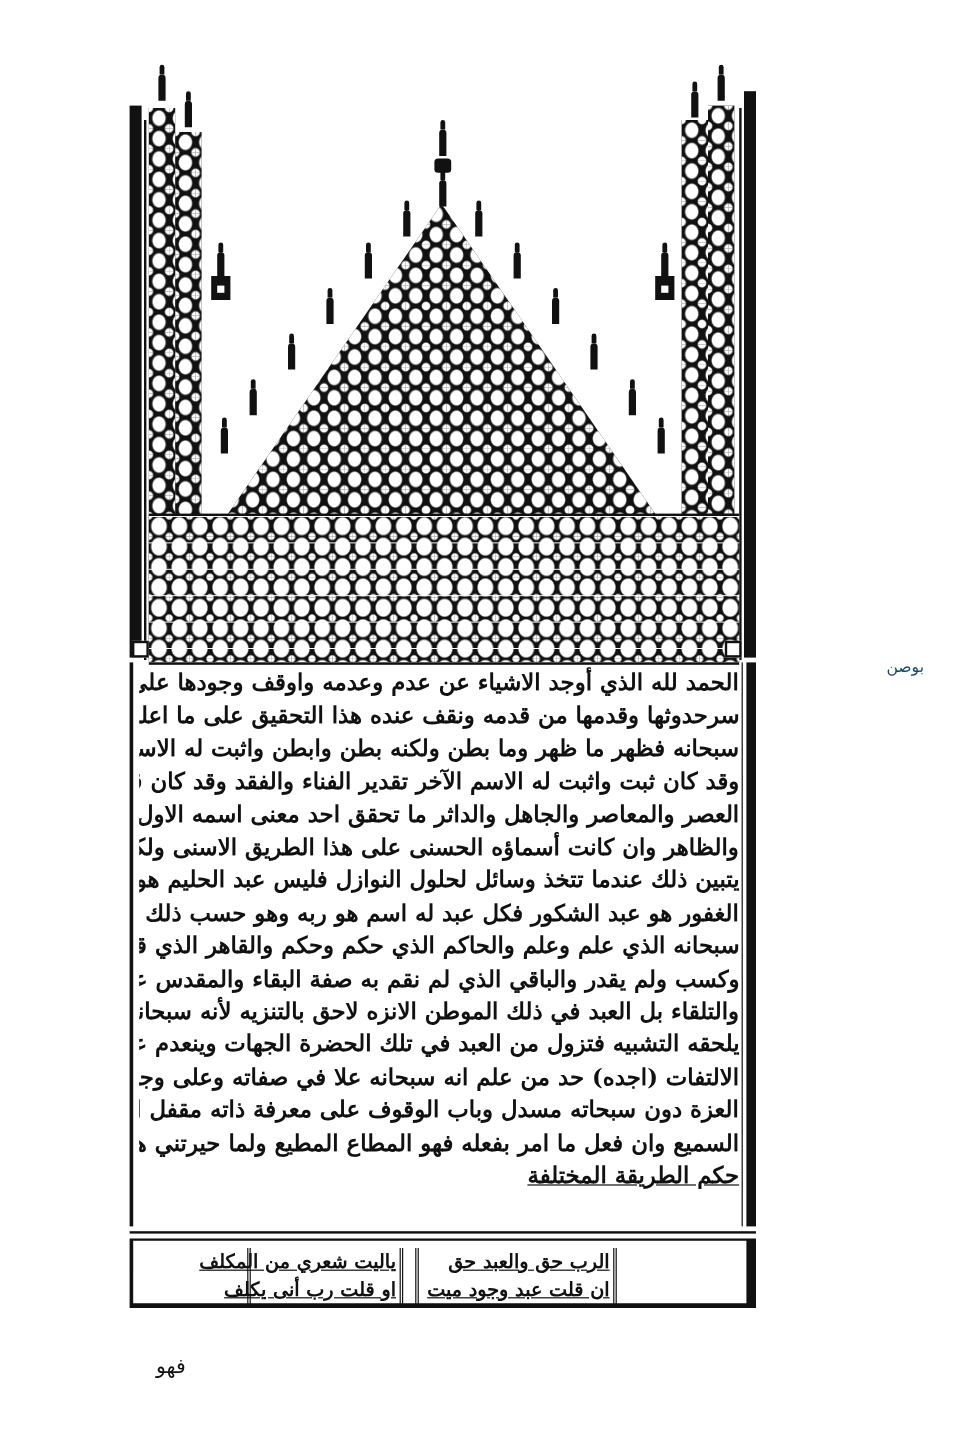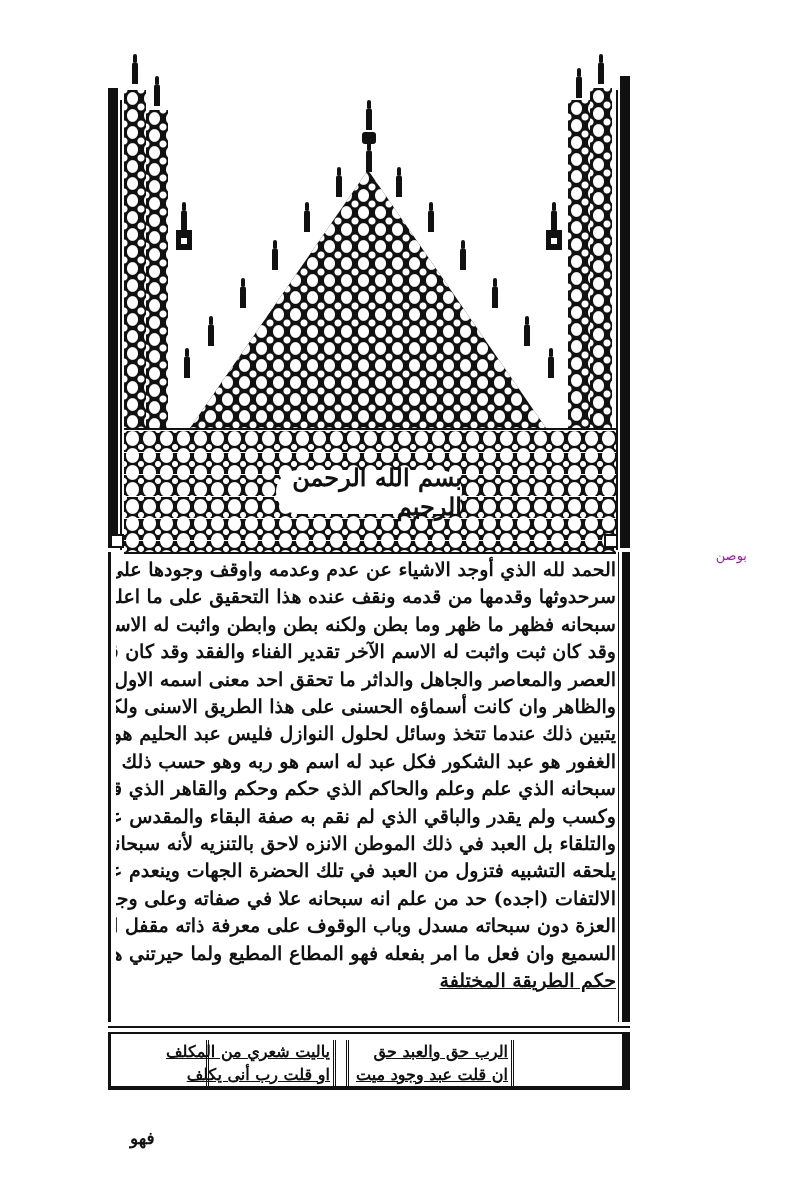--- a/index.html
+++ b/index.html
@@ -89,26 +89,26 @@
     border-left: 3px double #111; border-right: 3px double #111;
     direction: rtl; font-family: "DejaVu Serif", serif; font-weight: bold; font-size: 16px;
     line-height: 23px; padding: 0 3px; box-sizing: border-box; text-decoration: underline;
   }
   .hemistich span { display: block; white-space: nowrap; }
   .h-right { left: 346px; width: 168px; }
   .h-left  { left: 206px; width: 130px; }
 
   
   .margin-note {
-    position: absolute; left: 677px; top: 548px; width: 70px;
-    direction: rtl; font-family: "DejaVu Serif", serif; font-size: 13px; color: #a21caf;
+    position: absolute; left: 700px; top: 548px; width: 70px;
+    direction: rtl; font-family: "DejaVu Serif", serif; font-size: 13px; color: #0c4a6e;
   }
   .catchword {
     position: absolute; left: 130px; top: 1128px;
-    direction: rtl; font-family: "DejaVu Serif", serif; font-size: 17px; font-weight: bold;
+    direction: rtl; font-family: "DejaVu Serif", serif; font-size: 17px; font-weight: normal;
   }
 </style>
 </head>
 <body>
 
 <div class="ornament">
   <div class="tower tower-left-outer"></div>
   <div class="thin-rule-l"></div>
   <div class="tower tower-left-a pattern"></div>
   <div class="tower tower-left-b pattern"></div>
@@ -142,23 +142,20 @@
   <div class="finial" style="left:384px;top:246px;"></div>
   <div class="finial" style="left:100px;top:284px;"></div>
   <div class="finial" style="left:416px;top:284px;"></div>
   <div class="finial" style="left:76px;top:316px;"></div>
   <div class="finial" style="left:440px;top:316px;"></div>
 
   <div class="band pattern-rows pattern"></div>
   <div class="band-rule" style="top:388px;"></div>
   <div class="band-rule" style="top:512px;"></div>
 
-  <div class="cartouche">
-    <span>بسم الله الرحمن الرحيم</span>
-  </div>
 
   <div class="corner-sq" style="left:2px;top:494px;"></div>
   <div class="corner-sq" style="left:496px;top:494px;"></div>
 </div>
 
 <div class="margin-note">بوصن</div>
 
 <div class="text-frame"></div>
 <div class="text-block">
   <span class="text-line">الحمد لله الذي أوجد الاشياء عن عدم وعدمه واوقف وجودها على توجه كلمه لتحقق بذلك</span>

